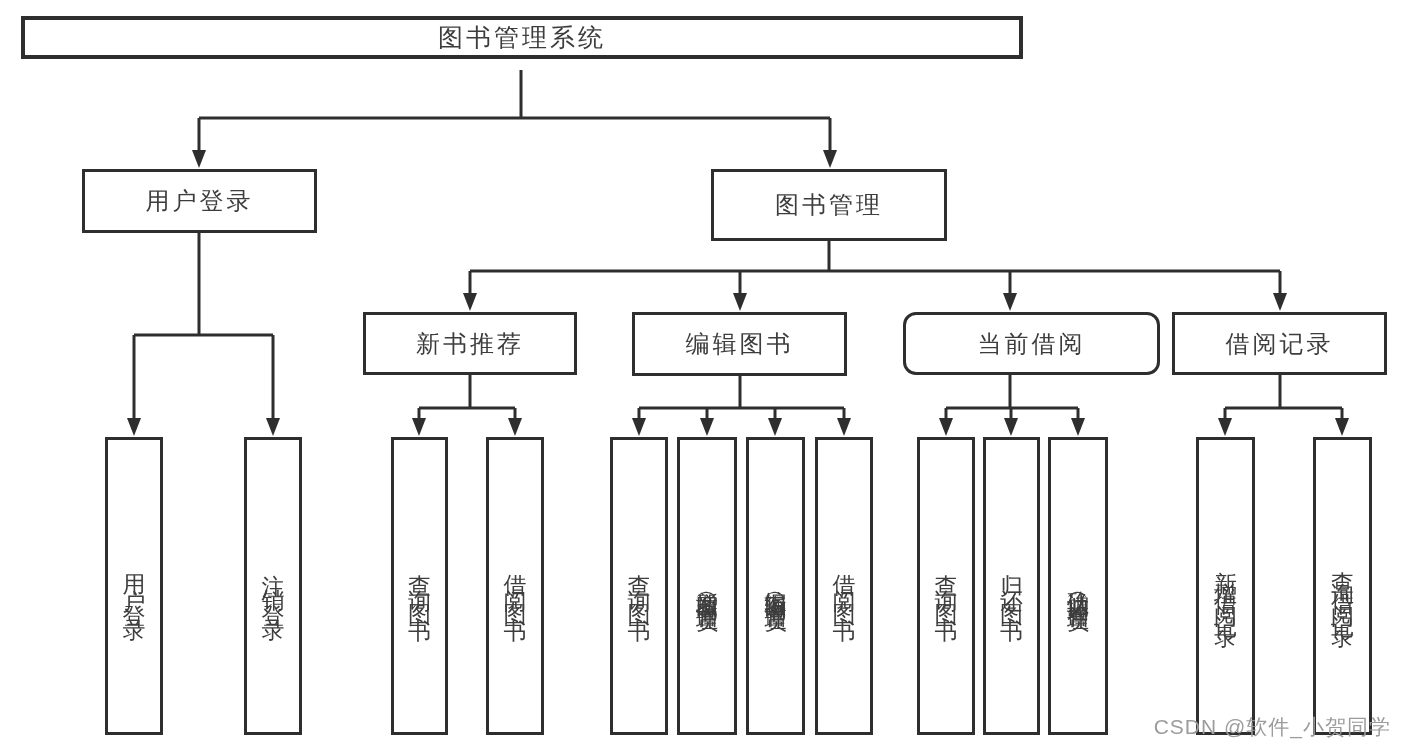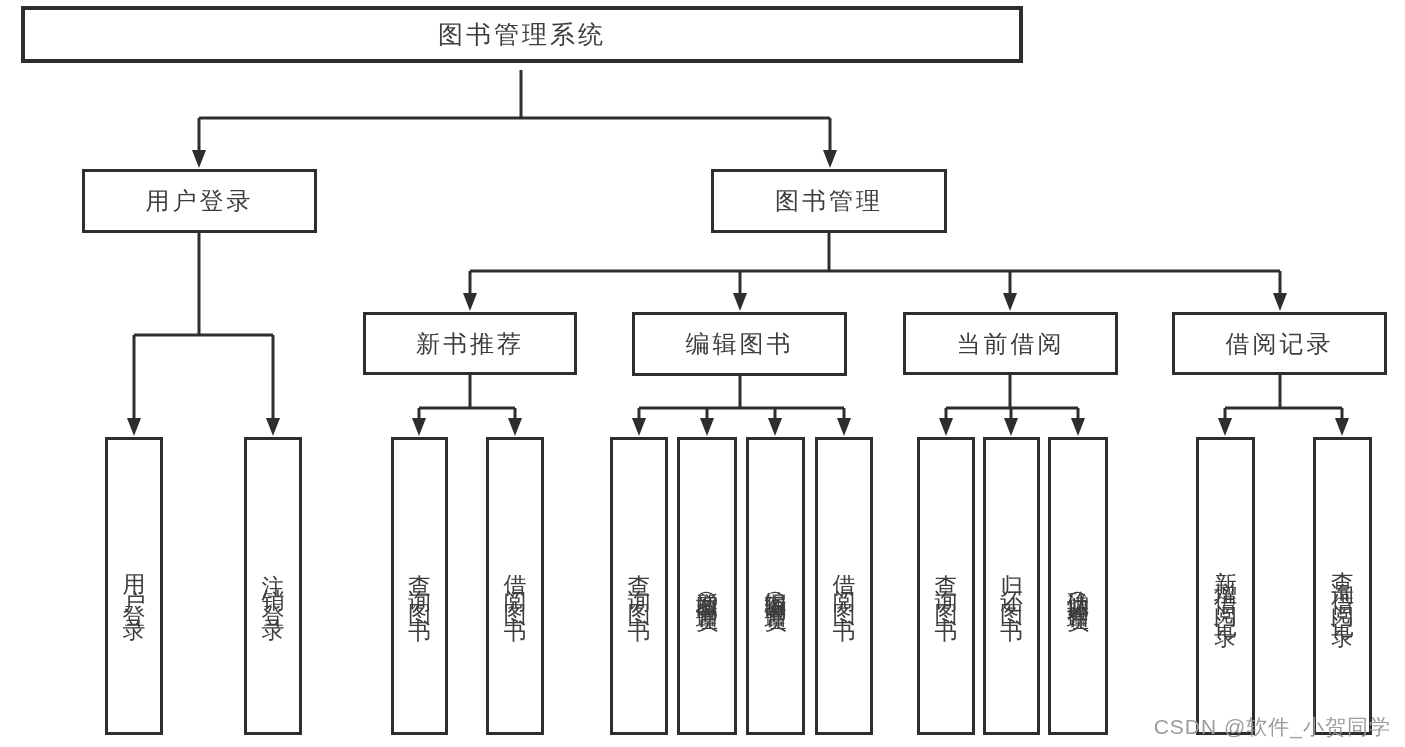--- a/index.html
+++ b/index.html
@@ -130,28 +130,28 @@
     <g>
       <line x1="1280" y1="375" x2="1280" y2="408"></line>
       <line x1="1225" y1="408" x2="1342" y2="408"></line>
       <line x1="1225" y1="408" x2="1225" y2="419"></line>
       <polygon points="1218,418 1232,418 1225,436"></polygon>
       <line x1="1342" y1="408" x2="1342" y2="419"></line>
       <polygon points="1335,418 1349,418 1342,436"></polygon>
     </g>
   </svg>
 
-  <div class="box root" style="left:21px;top:6px;width:1002px;height:57px;">图书管理系统</div>
+  <div class="box root" style="left:21px;top:16px;width:1002px;height:43px;">图书管理系统</div>
 
   <div class="box" style="left:82px;top:169px;width:235px;height:64px;">用户登录</div>
-  <div class="box" style="left:711px;top:169px;width:236px;height:64px;">图书管理</div>
+  <div class="box" style="left:711px;top:169px;width:236px;height:72px;">图书管理</div>
 
   <div class="box" style="left:363px;top:312px;width:214px;height:63px;">新书推荐</div>
   <div class="box" style="left:632px;top:312px;width:215px;height:64px;">编辑图书</div>
-  <div class="box" style="left:903px;top:312px;width:215px;height:63px;">当前借阅</div>
+  <div class="box" style="left:903px;top:312px;width:257px;height:63px;border-radius:13px;">当前借阅</div>
   <div class="box" style="left:1172px;top:312px;width:215px;height:63px;">借阅记录</div>
 
   <div class="vbox" style="left:105px;">
     <span class="vtext">用户登录</span>
   </div>
   <div class="vbox" style="left:244px;">
     <span class="vtext">注销登录</span>
   </div>
 
   <div class="vbox" style="left:391px;width:57px;">

